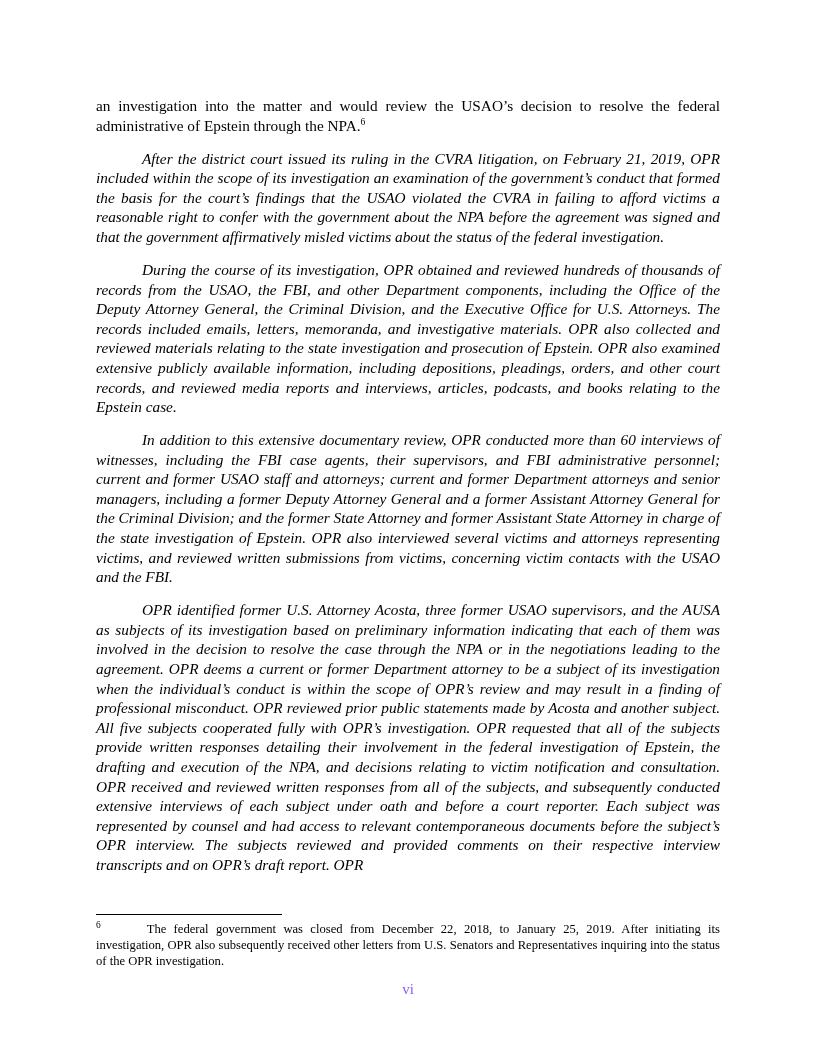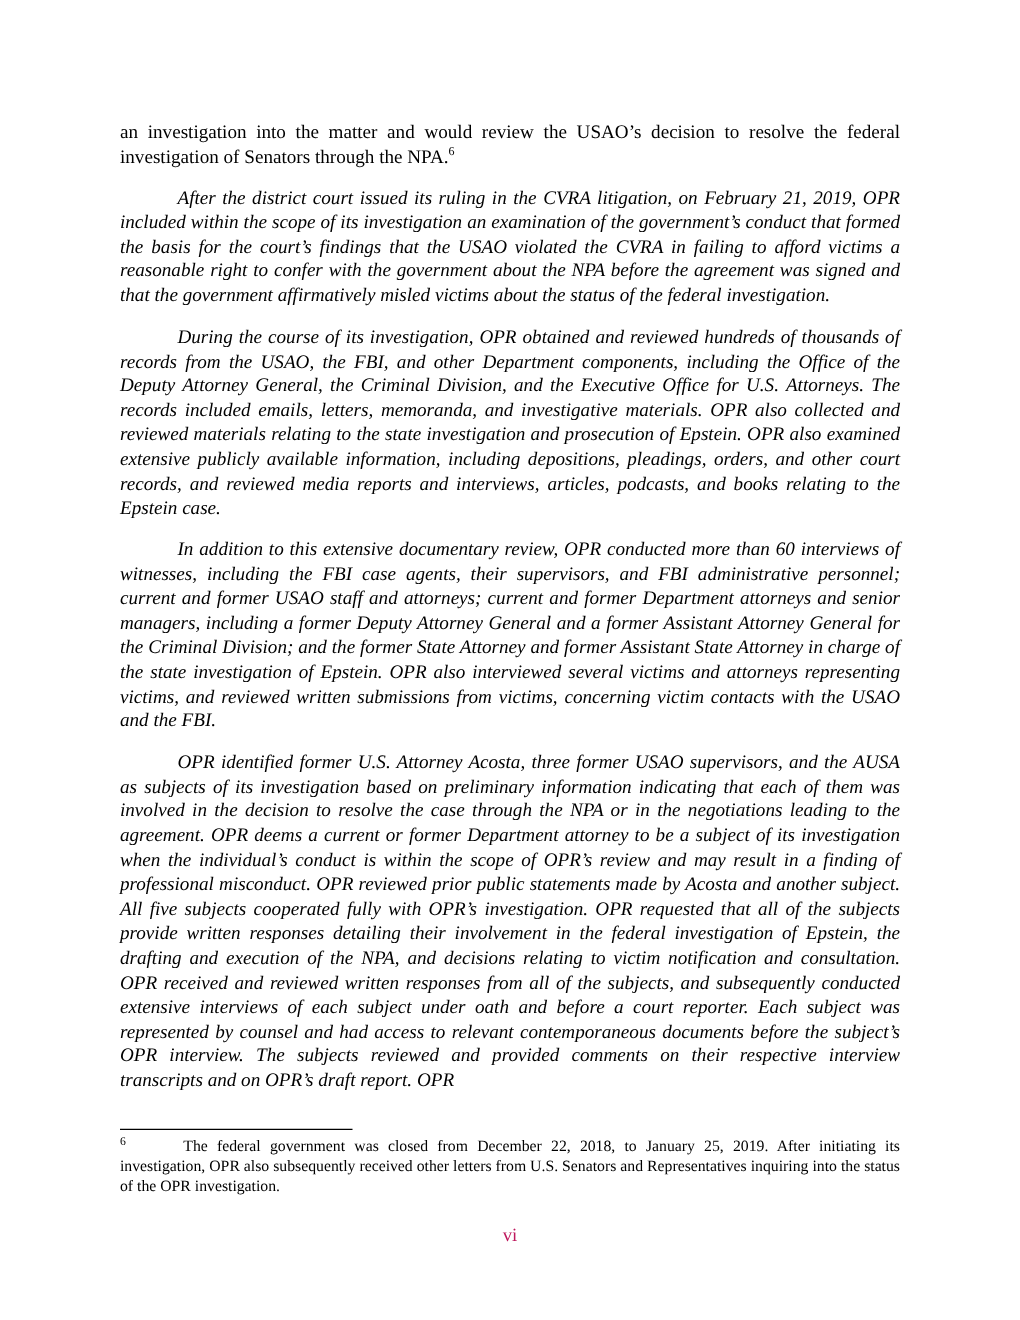--- a/index.html
+++ b/index.html
@@ -60,37 +60,37 @@
     vertical-align: super;
     line-height: 0;
   }
   .page-number {
     position: absolute;
     left: 0;
     right: 0;
     bottom: 58px;
     text-align: center;
     font-size: 15px;
-    color: #be185d;
+    color: #8b5cf6;
   }
   .footnote-area {
     position: absolute;
     left: 96px;
     right: 96px;
-    bottom: 98px;
+    bottom: 86px;
   }
 </style>
 </head>
 <body>
 
 <div class="page">
 
   <div class="doc-body">
 
-    <p class="para"><span>an investigation into the matter and would review the USAO’s decision to resolve the federal investigation of Senators through the NPA.</span><sup class="fn-ref">6</sup></p>
+    <p class="para"><span>an investigation into the matter and would review the USAO’s decision to resolve the federal administrative of Epstein through the NPA.</span><sup class="fn-ref">6</sup></p>
 
     <p class="para indent"><span>After the district court issued its ruling in the CVRA litigation, on February 21, 2019, OPR included within the scope of its investigation an examination of the government’s conduct that formed the basis for the court’s findings that the USAO violated the CVRA in failing to afford victims a reasonable right to confer with the government about the NPA before the agreement was signed and that the government affirmatively misled victims about the status of the federal investigation.</span></p>
 
     <p class="para indent"><span>During the course of its investigation, OPR obtained and reviewed hundreds of thousands of records from the USAO, the FBI, and other Department components, including the Office of the Deputy Attorney General, the Criminal Division, and the Executive Office for U.S. Attorneys.  The records included emails, letters, memoranda, and investigative materials.  OPR also collected and reviewed materials relating to the state investigation and prosecution of Epstein.  OPR also examined extensive publicly available information, including depositions, pleadings, orders, and other court records, and reviewed media reports and interviews, articles, podcasts, and books relating to the Epstein case.</span></p>
 
     <p class="para indent"><span>In addition to this extensive documentary review, OPR conducted more than 60 interviews of witnesses, including the FBI case agents, their supervisors, and FBI administrative personnel; current and former USAO staff and attorneys; current and former Department attorneys and senior managers, including a former Deputy Attorney General and a former Assistant Attorney General for the Criminal Division; and the former State Attorney and former Assistant State Attorney in charge of the state investigation of Epstein.  OPR also interviewed several victims and attorneys representing victims, and reviewed written submissions from victims, concerning victim contacts with the USAO and the FBI.</span></p>
 
     <p class="para indent"><span>OPR identified former U.S. Attorney Acosta, three former USAO supervisors, and the AUSA as subjects of its investigation based on preliminary information indicating that each of them was involved in the decision to resolve the case through the NPA or in the negotiations leading to the agreement.  OPR deems a current or former Department attorney to be a subject of its investigation when the individual’s conduct is within the scope of OPR’s review and may result in a finding of professional misconduct.  OPR reviewed prior public statements made by Acosta and another subject.  All five subjects cooperated fully with OPR’s investigation.  OPR requested that all of the subjects provide written responses detailing their involvement in the federal investigation of Epstein, the drafting and execution of the NPA, and decisions relating to victim notification and consultation.  OPR received and reviewed written responses from all of the subjects, and subsequently conducted extensive interviews of each subject under oath and before a court reporter.  Each subject was represented by counsel and had access to relevant contemporaneous documents before the subject’s OPR interview.  The subjects reviewed and provided comments on their respective interview transcripts and on OPR’s draft report.  OPR</span></p>
 
   </div>

